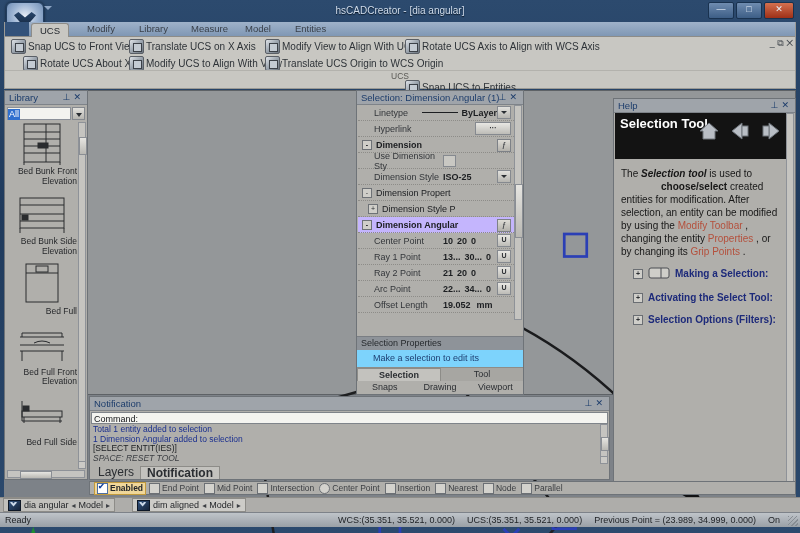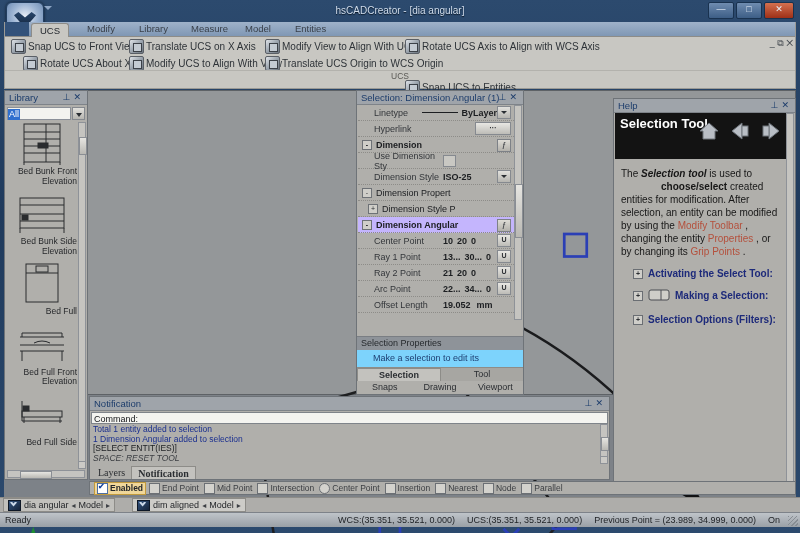--- a/index.html
+++ b/index.html
@@ -161,21 +161,21 @@
   #notify{left:85px;top:306px;right:186px;height:84px;}
   .cmdline{height:12px;background:#f4f4f0;border:1px solid #7f848a;margin:1px;
     font-size:9px;line-height:12px;padding-left:2px;color:#15171a;box-sizing:border-box;}
   .logbox{position:absolute;left:1px;right:10px;top:27px;bottom:15px;
     background:#b0afab;font-size:8.5px;line-height:9.5px;padding:1px 2px;color:#1a2f8f;}
   .logbox .sel{color:#1b1d20;}
   .logbox .ital{font-style:italic;color:#3b3e42;}
   .logscroll{position:absolute;right:1px;top:27px;bottom:15px;width:8px;
     background:#c5c4c0;border:1px solid #8e9298;box-sizing:border-box;}
   .nottabs{position:absolute;left:2px;bottom:0;display:flex;height:13px;}
-  .nottab{padding:0 6px;font-size:10px;line-height:13px;color:#2b2e32;font-family:Liberation Serif, serif;}
+  .nottab{padding:0 6px;font-size:12px;line-height:13px;color:#2b2e32;}
   .nottab.active{background:#c3c2be;font-weight:bold;border:1px solid #8d8c88;
     border-bottom:none;}
 
   
   .snapbar{position:absolute;left:85px;right:0;top:391px;height:14px;
     background:#b0afab;border:1px solid #6e7378;box-sizing:border-box;
     display:flex;align-items:center;gap:1px;padding-left:4px;}
   .snapitem{display:flex;align-items:center;gap:2px;font-size:8.5px;color:#3a3d41;
     padding:0 2px;}
   .snapitem.on{background:#f0d79a;border:1px solid #c29a3c;color:#242629;font-weight:bold;}
@@ -596,30 +596,30 @@
                 <polygon points="19,10 9,2 9,18" fill="#b9bec5" stroke="#6e747b"></polygon>
                 <rect x="3" y="5" width="6" height="10" fill="#b9bec5" stroke="#6e747b"></rect>
               </svg></span>
           </div>
         </div>
         <div class="helptext">
           <span>The </span><i>Selection tool</i><span> is used to </span><b>choose/select</b><span> created entities for modification. After selection, an entity can be modified by using the </span><span class="hlink">Modify Toolbar</span><span> , changing the entity </span><span class="hlink">Properties</span><span> , or by changing its </span><span class="hlink">Grip Points</span><span> .</span>
         </div>
         <div class="helpsec">
           <span class="plusbox">+</span>
-          <span>Activating the Select Tool:</span>
-        </div>
-        <div class="helpsec">
-          <span class="plusbox">+</span>
           <span style="flex:0 0 auto;">
             <svg width="22" height="12" viewBox="0 0 22 12">
               <rect x="1" y="1" width="20" height="10" rx="2" fill="#cfcec9" stroke="#4a4d52"></rect>
               <line x1="13" y1="1" x2="13" y2="11" stroke="#4a4d52"></line>
             </svg></span>
           <span>Making a Selection:</span>
+        </div>
+        <div class="helpsec">
+          <span class="plusbox">+</span>
+          <span>Activating the Select Tool:</span>
         </div>
         <div class="helpsec">
           <span class="plusbox">+</span>
           <span>Selection Options (Filters):</span>
         </div>
       </div>
       <div class="arrbox" style="right:1px;top:14px;"></div>
       <div class="helpscroll"></div>
     </div>
 

